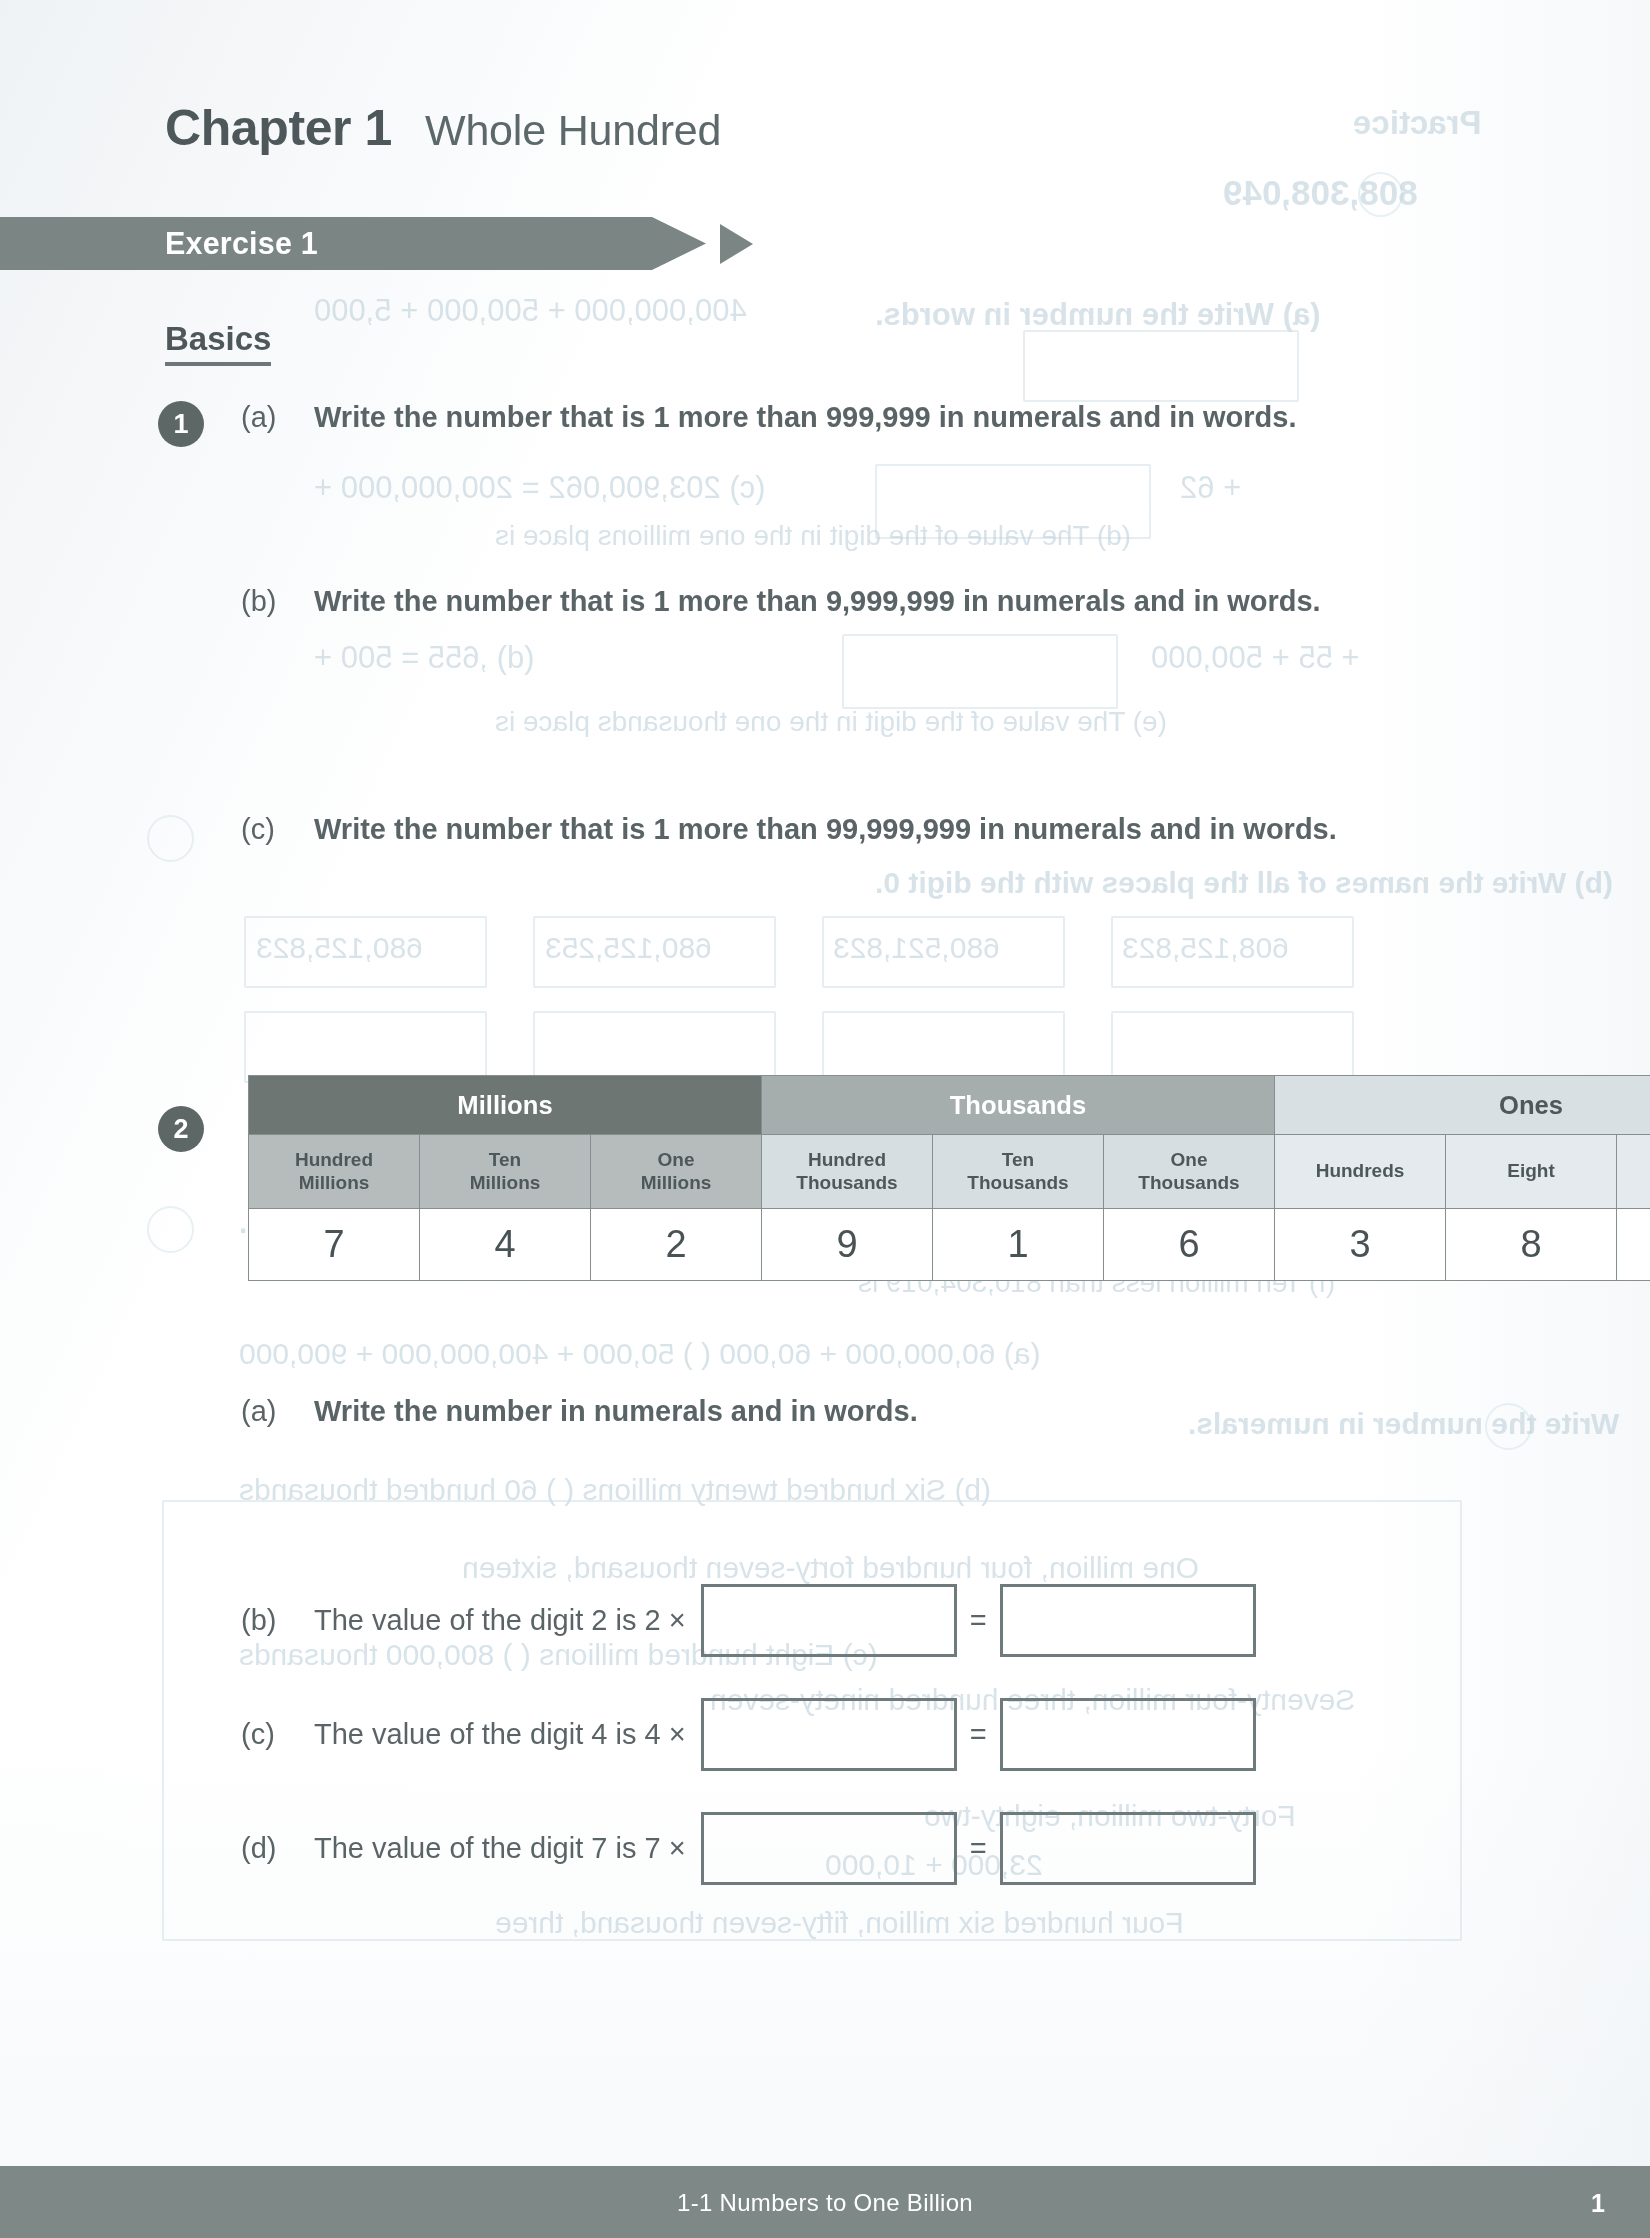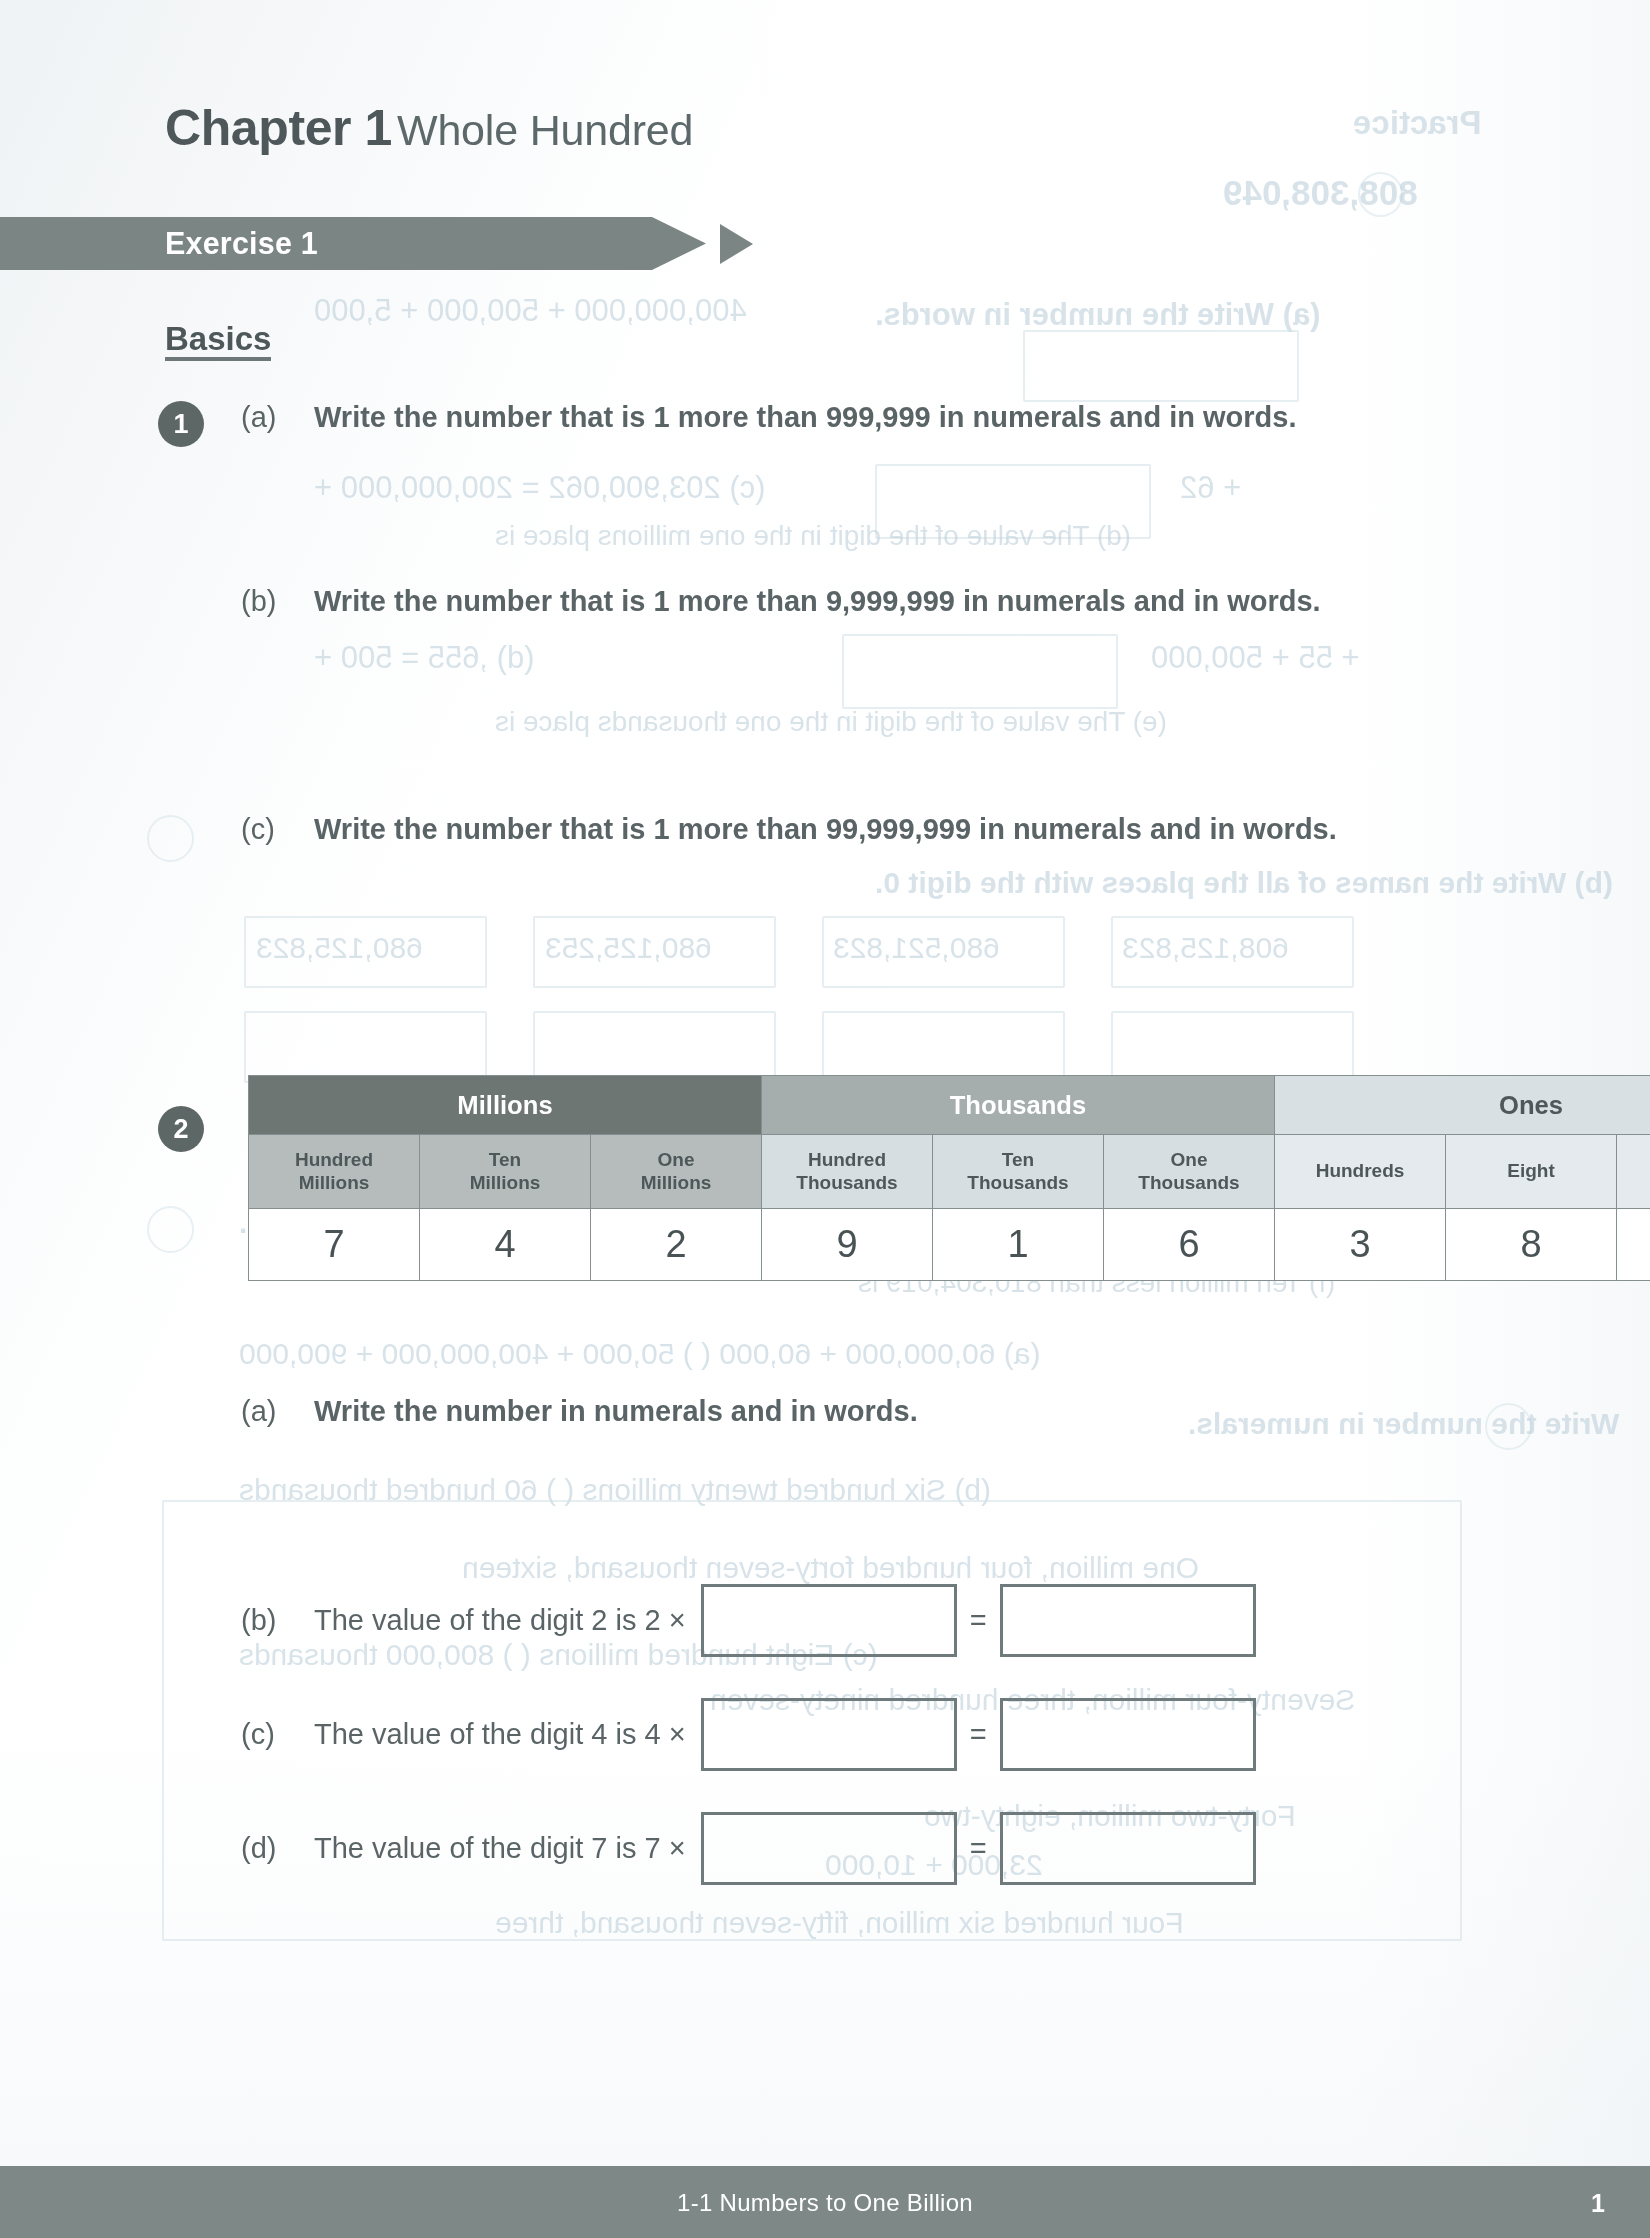--- a/index.html
+++ b/index.html
@@ -62,21 +62,21 @@
   }
 
   
   .chapter-head {
     position: absolute;
     left: 165px;
     top: 99px;
     z-index: 5;
     display: flex;
     align-items: baseline;
-    gap: 5px;
+    gap: 33px;
   }
   .chapter-label {
     font-size: 50px;
     font-weight: bold;
     color: #4e585a;
     letter-spacing: -0.4px;
   }
   .chapter-title {
     font-size: 43px;
     font-weight: normal;
@@ -127,20 +127,21 @@
   
   .basics {
     position: absolute;
     left: 165px;
     top: 322px;
     z-index: 5;
     font-size: 33px;
     font-weight: bold;
     color: #4e585a;
     border-bottom: 4.1px solid #6d7779;
+    padding-bottom: 5px;
     line-height: 1.05;
     text-align: center;
   }
 
   
   .badge {
     position: absolute;
     z-index: 6;
     width: 46px;
     height: 46px;

